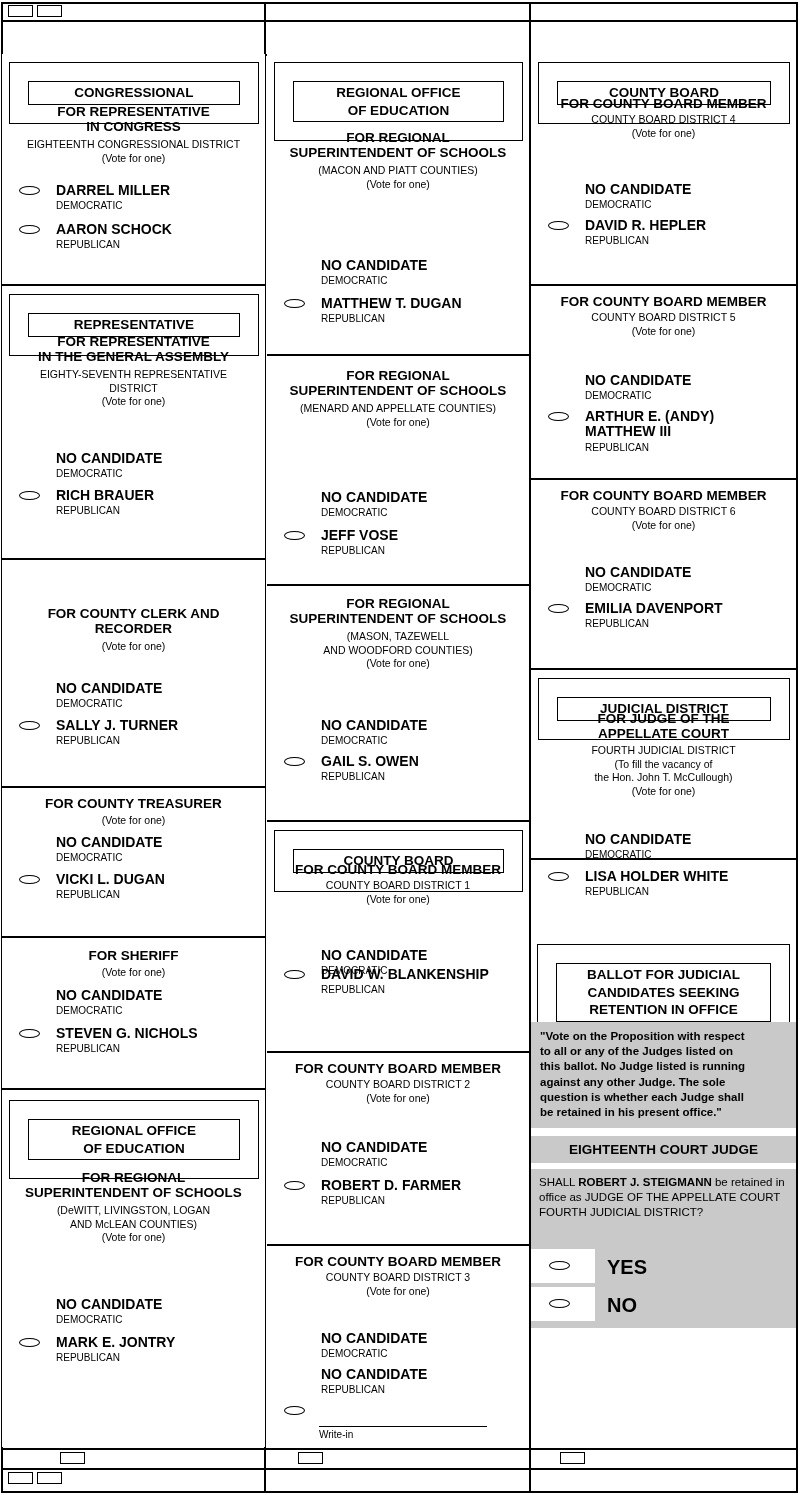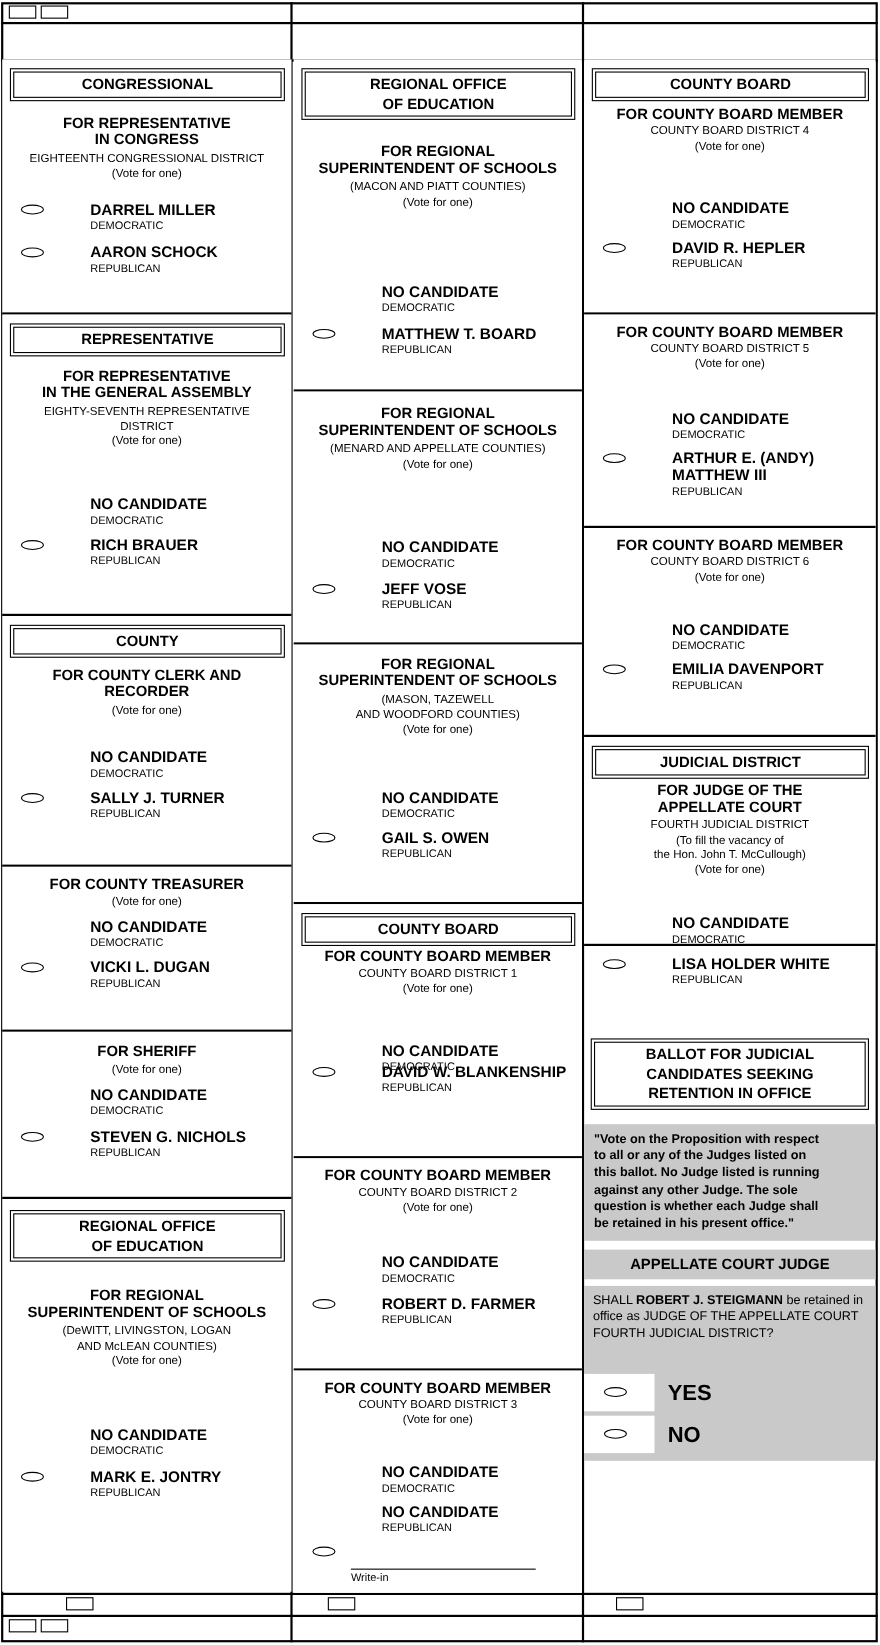--- a/index.html
+++ b/index.html
@@ -6,27 +6,27 @@
   html,body{background:#fff}
   body{font-family:"Liberation Sans","DejaVu Sans",sans-serif;color:#000}
   #ballot{position:relative;width:800px;height:1495px;background:#fff;overflow:hidden}
   .frame{position:absolute;left:1px;top:2px;right:2px;bottom:2px;border:2px solid #000}
   .vline{position:absolute;top:2px;bottom:2px;width:2px;background:#000}
   .hline{position:absolute;left:1px;right:2px;height:2px;background:#000}
   .tmark{position:absolute;width:25px;height:12px;border:1.5px solid #000;background:#fff}
   .col{position:absolute;top:54px}
   .cell{position:relative;border-bottom:2px solid #000;background:#fff}
   .cell.noline{border-bottom:none}
-  .hdrbox{position:absolute;left:7px;right:6px;border:1px solid #000;padding:2px;background:#fff}
+  .hdrbox{position:absolute;left:7px;right:6px;border:1px solid #000;padding:18px;background:#fff}
   .hdrbox .inner{border:1px solid #000;font-weight:700;font-size:13.5px;line-height:1.3;text-align:center;padding:2px 1px;white-space:pre-line}
   .rtitle{position:absolute;left:3px;right:3px;text-align:center;font-weight:700;font-size:13.5px;line-height:1.13;white-space:pre-line}
   .rsub{position:absolute;left:3px;right:3px;text-align:center;font-size:10.5px;line-height:1.3;white-space:pre-line}
   .cand{position:absolute;left:0;right:2px}
   .oval{position:absolute;left:17px;top:3px;width:21px;height:9px;border:1.5px solid #000;border-radius:50%;background:#fff}
-  .ctext{margin-left:80px;padding-right:2px}
+  .ctext{margin-left:54px;padding-right:2px}
   .cname{font-weight:700;font-size:14px;line-height:1.1;white-space:pre-line}
   .cparty{font-size:10px;line-height:1.3;margin-top:1px}
   .wrow{position:absolute;left:0;right:2px;height:44px}
   .wline{position:absolute;left:52px;top:24px;width:168px;border-top:1.5px solid #000}
   .wlabel{position:absolute;left:52px;top:27px;font-size:10px}
   .gray{background:#c9c9c9}
   .instr{position:absolute;font-weight:700;font-size:11.5px;line-height:1.32;white-space:pre-line;padding:7px 9px}
   .officeband{position:absolute;font-weight:700;font-size:13.5px;text-align:center;line-height:27px}
   .qa{position:absolute}
   .question{padding:6px 8px 0 8px;font-size:11.5px;line-height:1.3}
@@ -101,23 +101,20 @@
       <div class="cand" style="top:202px">
         <div class="oval"></div>
         <div class="ctext">
           <div class="cname">RICH BRAUER</div>
           <div class="cparty">REPUBLICAN</div>
         </div>
       </div>
     </div>
 
     <div class="cell" style="height:228px">
-      <div class="hdrbox" style="top:8px">
-        <div class="inner">COUNTY</div>
-      </div>
       <div class="rtitle" style="top:46px">FOR COUNTY CLERK AND
 RECORDER</div>
       <div class="rsub" style="top:80px">(Vote for one)</div>
       <div class="cand" style="top:121px">
         <div class="ctext">
           <div class="cname">NO CANDIDATE</div>
           <div class="cparty">DEMOCRATIC</div>
         </div>
       </div>
       <div class="cand" style="top:158px">
@@ -204,21 +201,21 @@
 (Vote for one)</div>
       <div class="cand" style="top:204px">
         <div class="ctext">
           <div class="cname">NO CANDIDATE</div>
           <div class="cparty">DEMOCRATIC</div>
         </div>
       </div>
       <div class="cand" style="top:242px">
         <div class="oval"></div>
         <div class="ctext">
-          <div class="cname">MATTHEW T. BOARD</div>
+          <div class="cname">MATTHEW T. DUGAN</div>
           <div class="cparty">REPUBLICAN</div>
         </div>
       </div>
     </div>
 
     <div class="cell" style="height:230px">
       <div class="rtitle" style="top:12px">FOR REGIONAL
 SUPERINTENDENT OF SCHOOLS</div>
       <div class="rsub" style="top:46px">(MENARD AND APPELLATE COUNTIES)
 (Vote for one)</div>
@@ -418,21 +415,21 @@
 RETENTION IN OFFICE</div>
   </div>
 
   <div class="instr gray" style="left:531px;top:1022px;width:265px;height:106px">"Vote on the Proposition with respect
 to all or any of the Judges listed on
 this ballot.  No Judge listed is running
 against any other Judge.  The sole
 question is whether each Judge shall
 be retained in his present office."</div>
 
-  <div class="officeband gray" style="left:531px;top:1136px;width:265px;height:27px">APPELLATE COURT JUDGE</div>
+  <div class="officeband gray" style="left:531px;top:1136px;width:265px;height:27px">EIGHTEENTH COURT JUDGE</div>
 
   <div class="qa gray" style="left:531px;top:1169px;width:265px;height:159px">
     <div class="question">
       <span>SHALL </span><span class="qname">ROBERT J. STEIGMANN</span><span> be retained in office as JUDGE OF THE APPELLATE COURT FOURTH JUDICIAL DISTRICT?</span>
     </div>
     <div class="optrow" style="top:80px">
       <div class="patch"></div>
       <div class="optoval"></div>
       <div class="optlabel">YES</div>
     </div>

